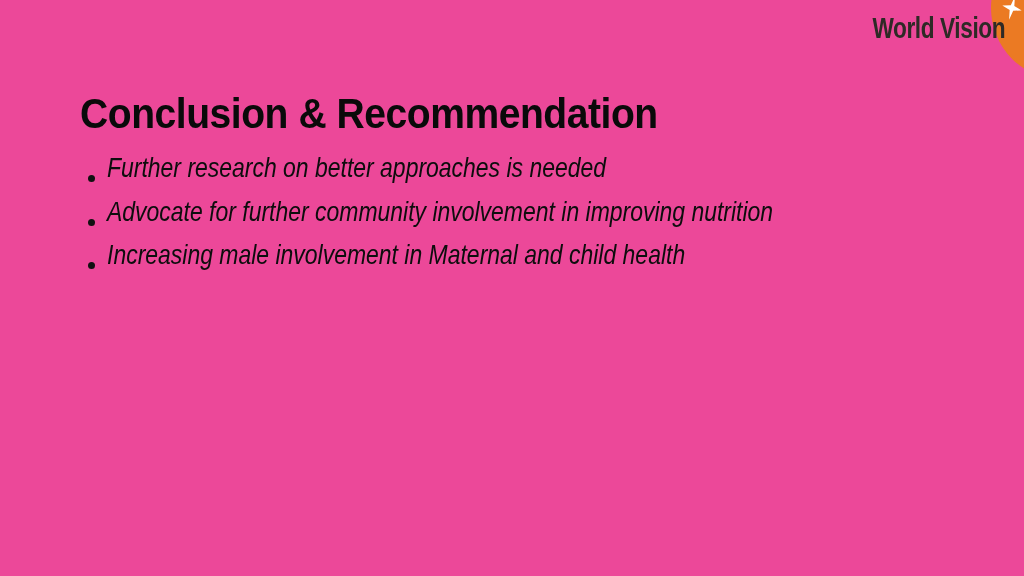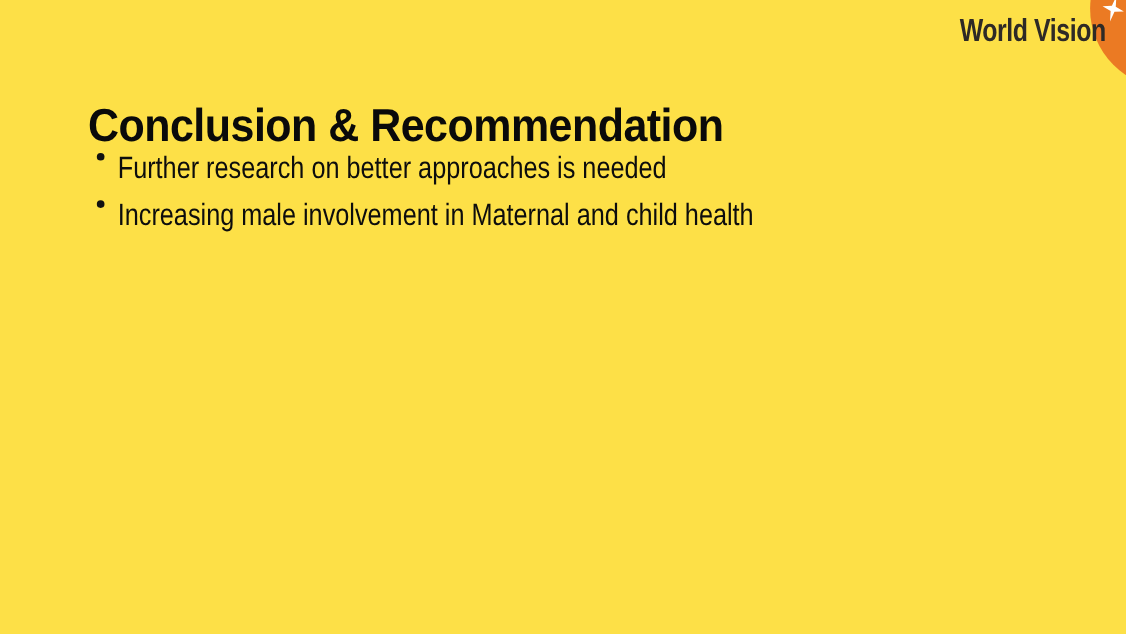--- a/index.html
+++ b/index.html
@@ -64,56 +64,61 @@
     position: absolute;
     left: 88px;
     top: 139px;
     margin: 0;
     padding: 0;
     list-style: none;
   }
   .bullets li {
     height: 43.4px;
     display: flex;
-    align-items: flex-start;
+    align-items: flex-end;
+    font-style: italic;
   }
   .bullet-dot {
     flex: 0 0 auto;
     width: 7px;
     height: 7px;
     border-radius: 50%;
     margin-right: 12px;
   }
   .bullet-text {
     font-size: 28px;
     line-height: 1;
     white-space: nowrap;
     transform: scaleX(0.82);
     transform-origin: center left;
   }
 </style>
 </head>
 <body>
 
-<div class="slide" style="background: #fde047;">
+<div class="slide" style="background: #ec4899;">
 
   <div>
     <div class="orange-orb" style="background: rgb(235, 122, 35);"></div>
     <svg class="sparkle" viewBox="0 0 26 24">
       <polygon points="13,-2 14.8,7.6 23,10 14.8,12.4 13,22 11.2,12.4 3,10 11.2,7.6" transform="rotate(14 13 10)" fill="#FFFFFF"></polygon>
     </svg>
     <div class="wordmark" style="color: rgb(46, 42, 38);">World Vision</div>
   </div>
 
   <h1 class="title" style="color: rgb(10, 10, 10);">Conclusion &amp; Recommendation</h1>
 
   <ul class="bullets">
     <li>
       <span class="bullet-dot" style="background: rgb(17, 17, 17);"></span>
       <span class="bullet-text" style="color: rgb(13, 13, 13);">Further research on better approaches is needed</span>
     </li>
     <li>
       <span class="bullet-dot" style="background: rgb(17, 17, 17);"></span>
+      <span class="bullet-text" style="color: rgb(13, 13, 13);">Advocate for further community involvement in improving nutrition</span>
+    </li>
+    <li>
+      <span class="bullet-dot" style="background: rgb(17, 17, 17);"></span>
       <span class="bullet-text" style="color: rgb(13, 13, 13);">Increasing male involvement in Maternal and child health</span>
     </li>
   </ul>
 
 </div>
 
 </body></html>

